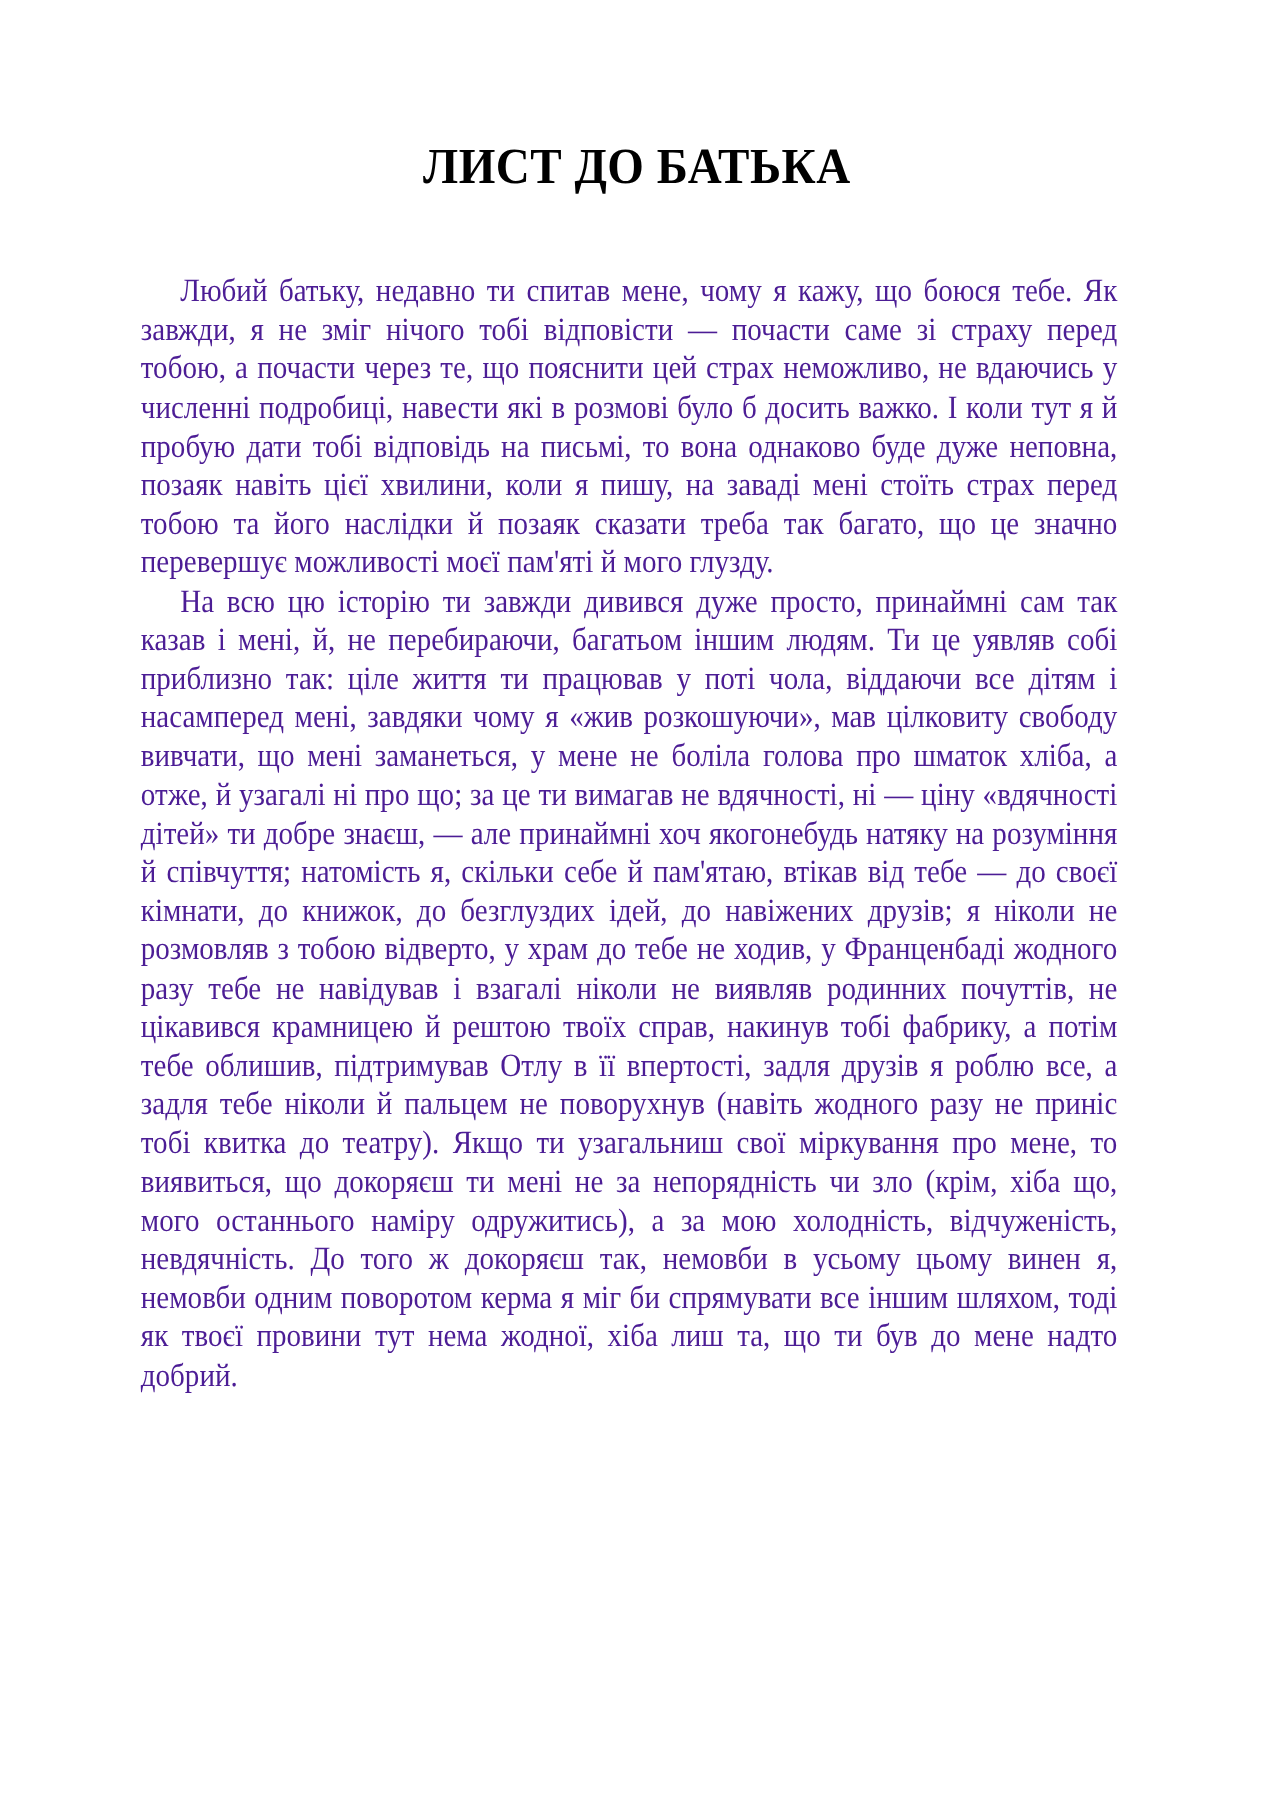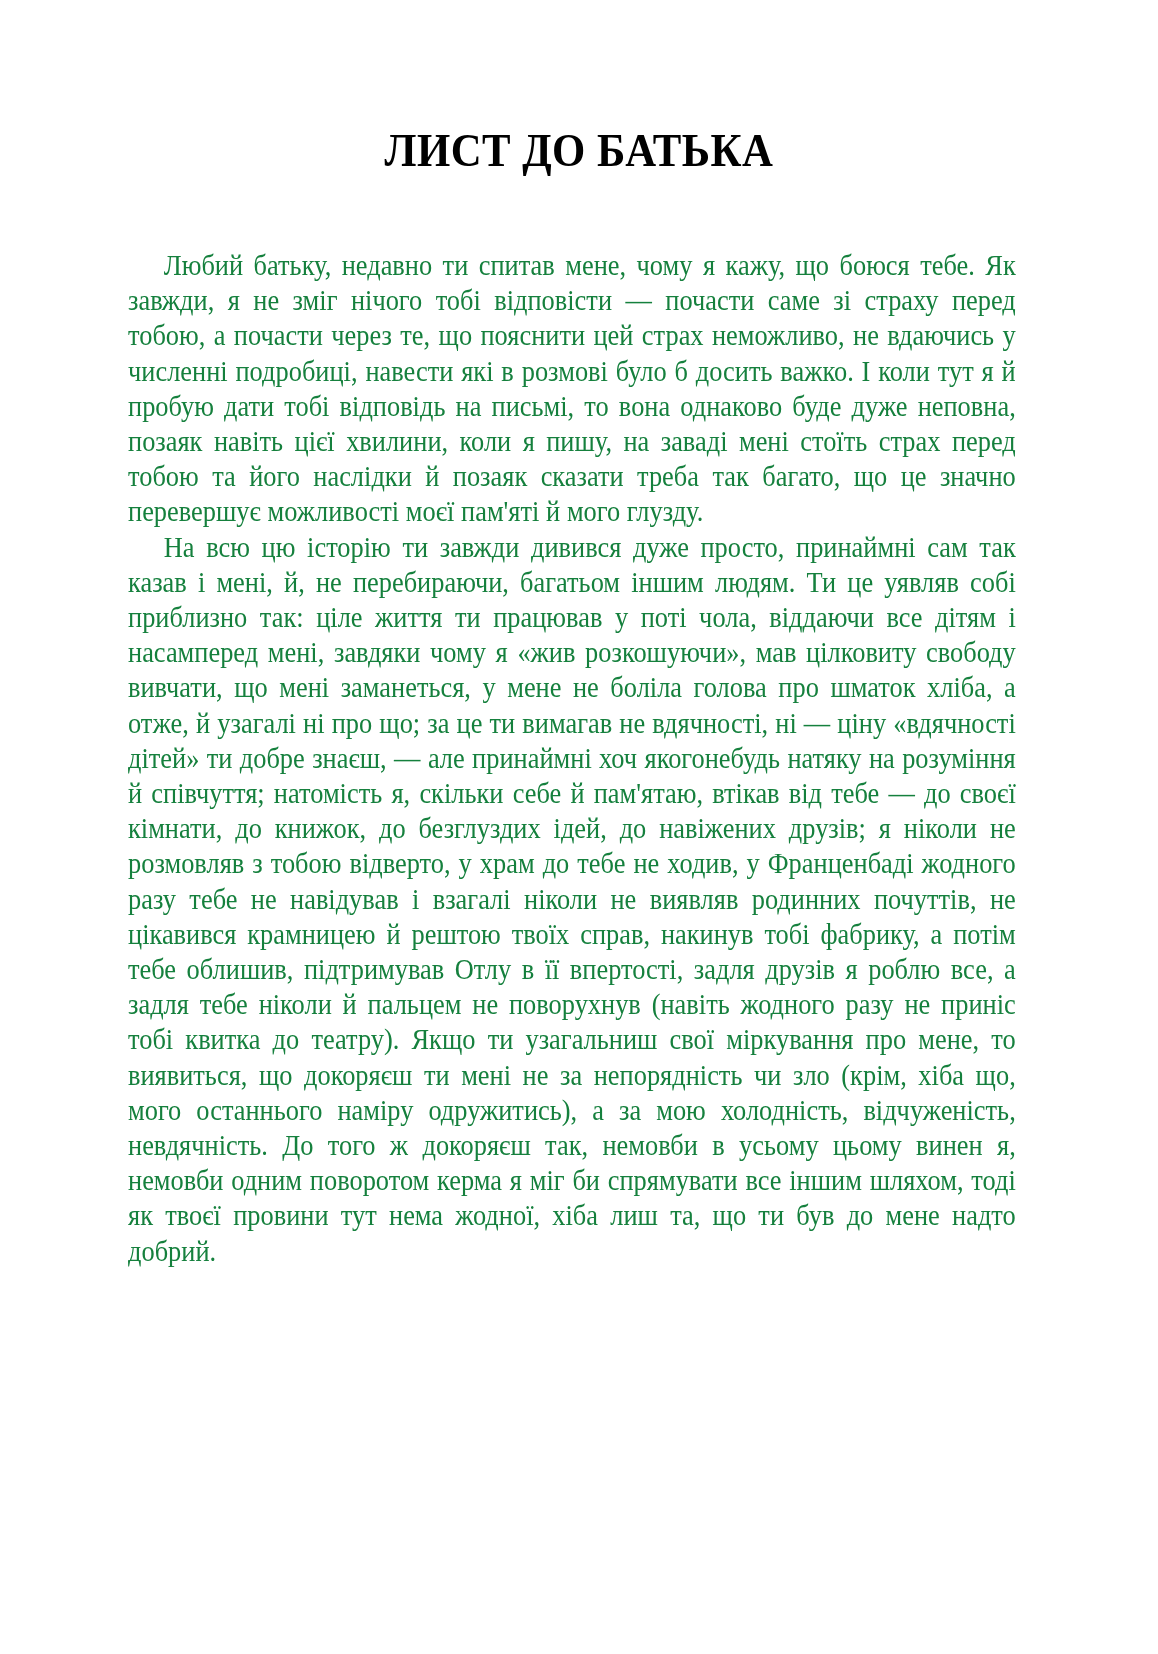--- a/index.html
+++ b/index.html
@@ -36,21 +36,21 @@
   }
 
   .text-block {
     position: absolute;
     left: 128px;
     top: 248px;
     width: 888px;
     font-family: "Liberation Serif", "DejaVu Serif", serif;
     font-size: 29.5px;
     line-height: 35.2px;
-    color: #15803d;
+    color: #4c1d95;
     text-align: justify;
     text-justify: inter-word;
     hyphens: manual;
     -webkit-hyphens: manual;
   }
 
   .para {
     margin: 0;
     text-indent: 40px;
     text-align: justify;

